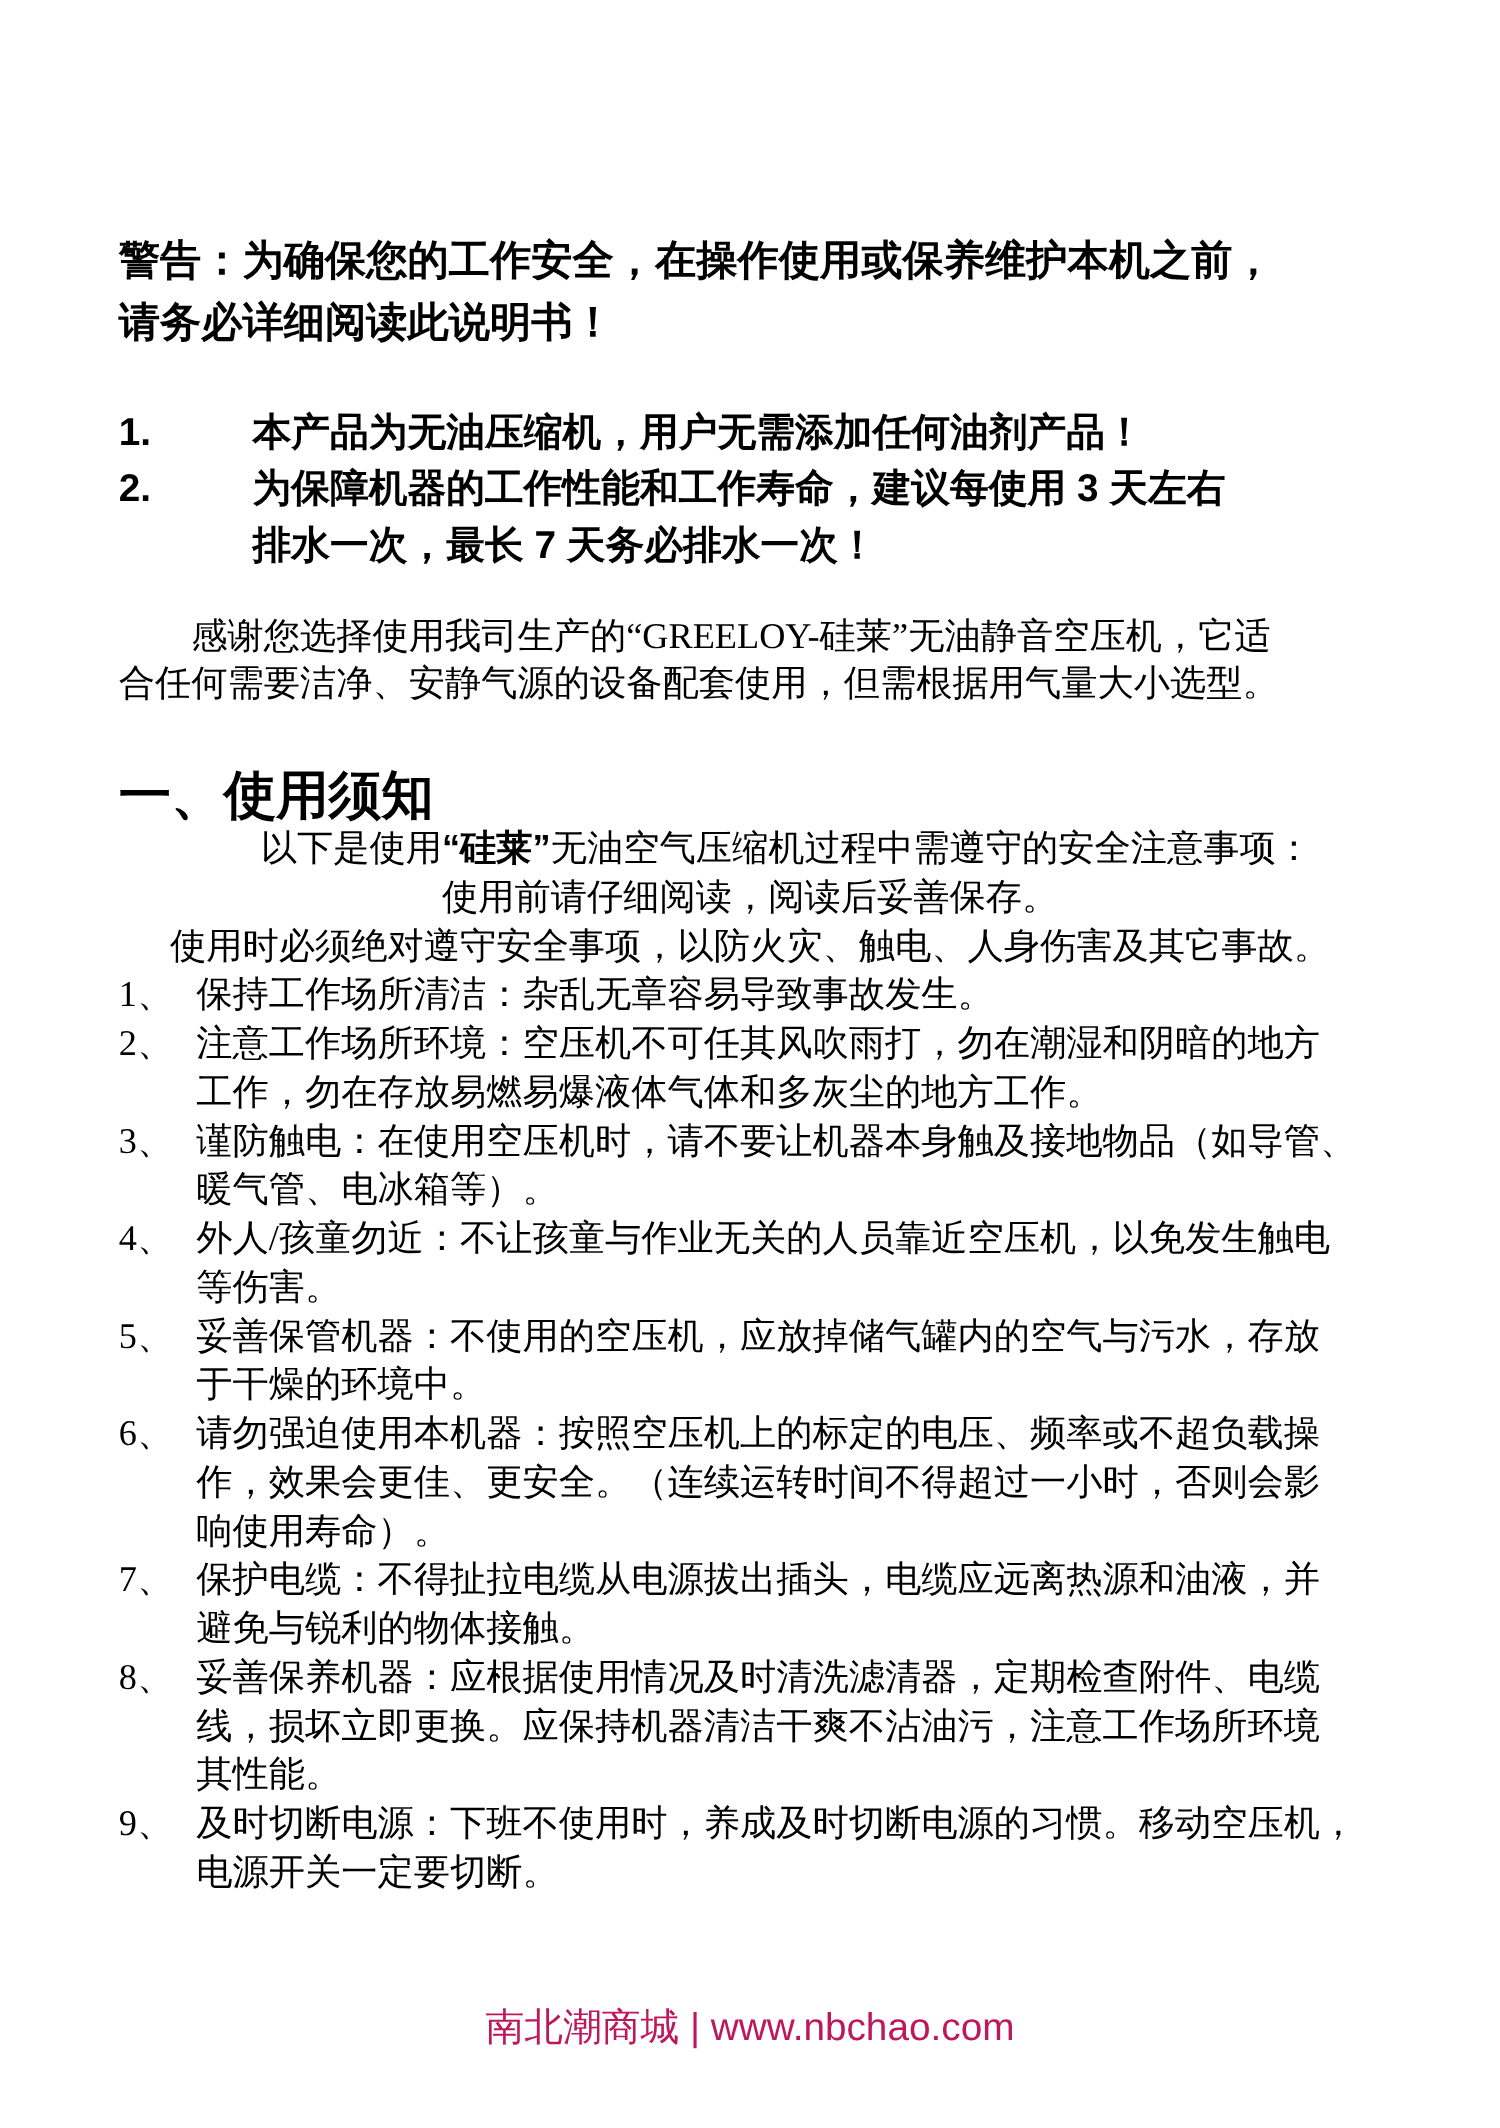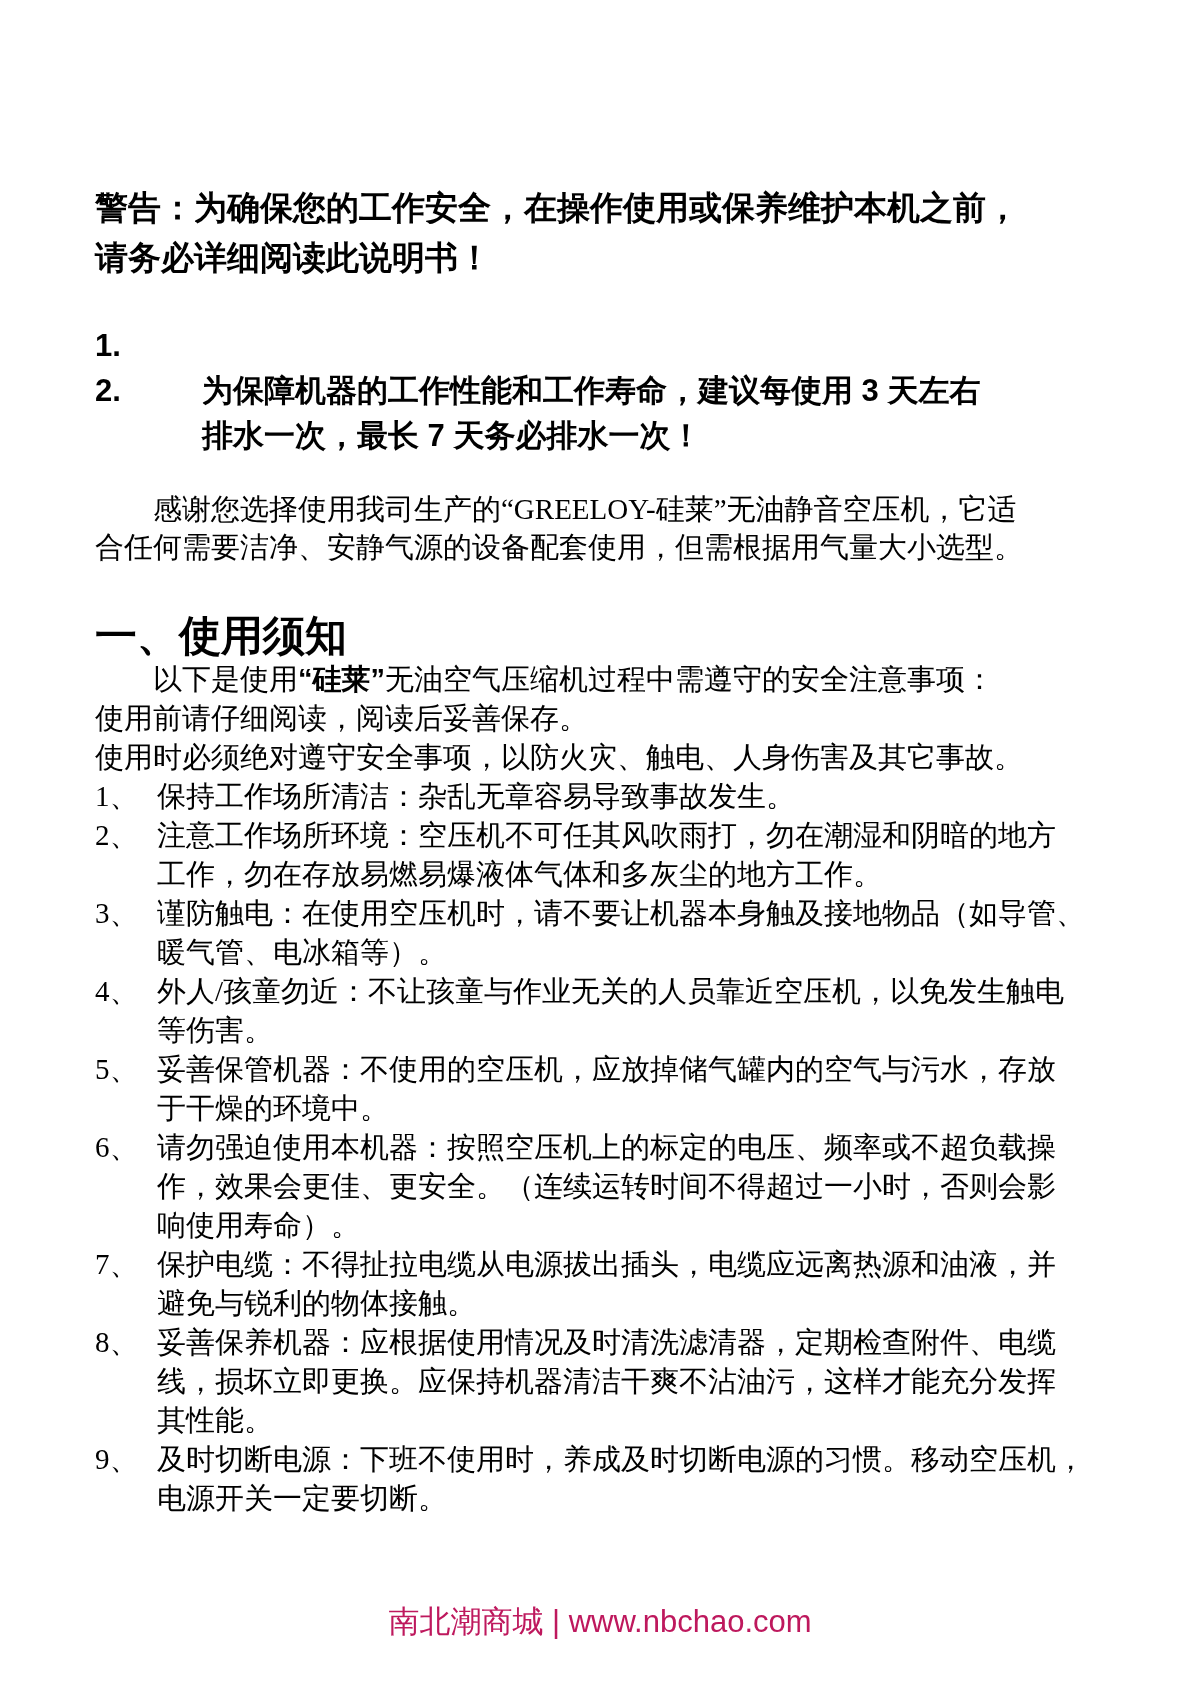--- a/index.html
+++ b/index.html
@@ -43,20 +43,21 @@
     font-family: "Liberation Sans", sans-serif;
     font-weight: bold;
     font-size: 42px;
     line-height: 48px;
   }
   .body-para {
     font-family: "Liberation Serif", serif;
     font-size: 29px;
     line-height: 39px;
     white-space: pre-line;
+    text-align: center;
   }
   .indent-first { text-indent: 2em; }
   .brand-bold { font-weight: bold; font-family: "Liberation Sans", sans-serif; }
   .safety-list { }
   .list-item {
     display: flex;
     font-family: "Liberation Serif", serif;
     font-size: 29px;
     line-height: 39px;
   }
@@ -78,20 +79,21 @@
 <body>
 
 <div class="page">
 
   <p class="warning"><b>警告：</b><span class="warn-text">为确保您的工作安全，在操作使用或保养维护本机之前，
 请务必详细阅读此说明书！</span></p>
 
   <div class="tips">
     <div class="tips-item">
       <span class="tips-num">1.</span>
+      <span class="tips-text">本产品为无油压缩机，用户无需添加任何油剂产品！</span>
     </div>
     <div class="tips-item">
       <span class="tips-num">2.</span>
       <span class="tips-text">为保障机器的工作性能和工作寿命，建议每使用 3 天左右
 排水一次，最长 7 天务必排水一次！</span>
     </div>
   </div>
 
   <p class="intro">感谢您选择使用我司生产的“GREELOY-硅莱”无油静音空压机，它适
 合任何需要洁净、安静气源的设备配套使用，但需根据用气量大小选型。</p>
@@ -135,21 +137,21 @@
 响使用寿命）。</span>
     </div>
     <div class="list-item">
       <span class="list-num">7、</span>
       <span class="list-text">保护电缆：不得扯拉电缆从电源拔出插头，电缆应远离热源和油液，并
 避免与锐利的物体接触。</span>
     </div>
     <div class="list-item">
       <span class="list-num">8、</span>
       <span class="list-text">妥善保养机器：应根据使用情况及时清洗滤清器，定期检查附件、电缆
-线，损坏立即更换。应保持机器清洁干爽不沾油污，这样才能充分发挥
+线，损坏立即更换。应保持机器清洁干爽不沾油污，注意工作场所环境
 其性能。</span>
     </div>
     <div class="list-item">
       <span class="list-num">9、</span>
       <span class="list-text">及时切断电源：下班不使用时，养成及时切断电源的习惯。移动空压机，
 电源开关一定要切断。</span>
     </div>
   </div>
 
   <div class="footer">南北潮商城 | www.nbchao.com</div>

